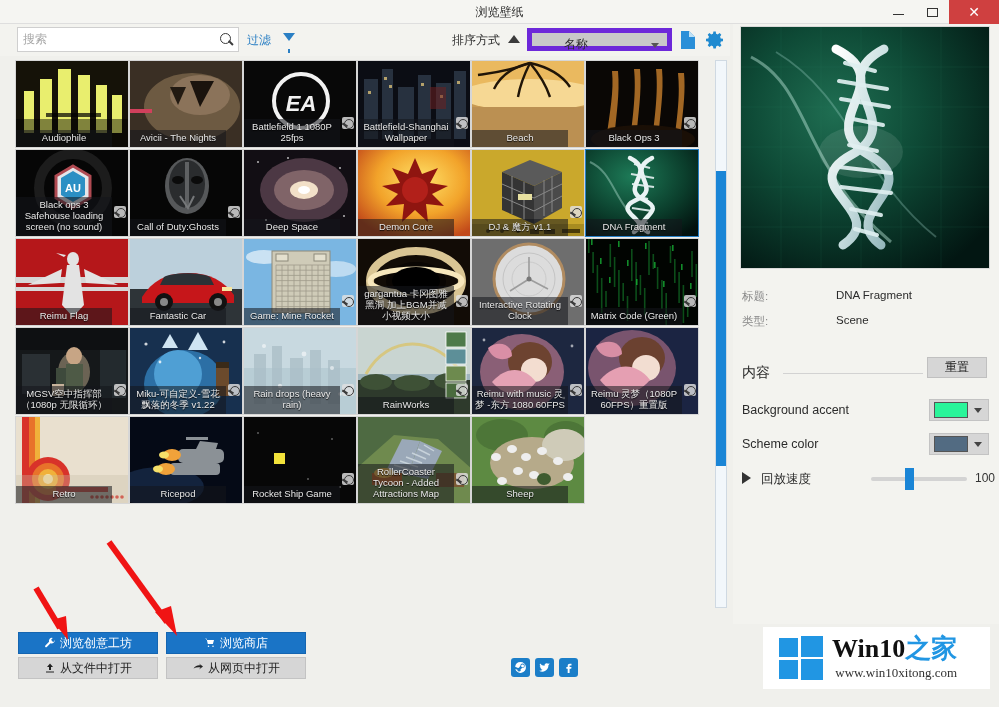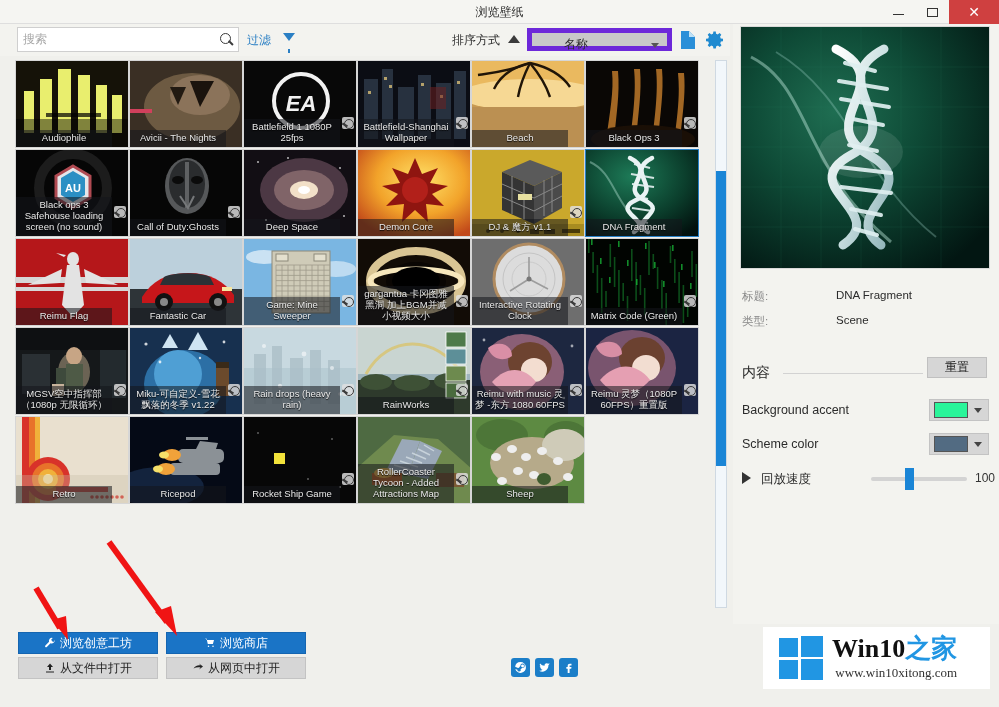--- a/index.html
+++ b/index.html
@@ -554,21 +554,21 @@
                 <path d="M32 36.4 H86"></path>
                 <path d="M32 41.6 H86"></path>
                 <path d="M32 46.8 H86"></path>
                 <path d="M32 52 H86"></path>
                 <path d="M32 57.2 H86"></path>
                 <path d="M32 62.4 H86"></path>
                 <path d="M32 67.6 H86"></path>
               </g>
             </svg></div>
           <div class="steambadge"></div>
-          <div class="caption">Game: Mine Sweeper</div>
+          <div class="caption">Game: Mine Rocket</div>
         </div>
         <div class="tile">
           <div class="art"><svg width="114" height="88" viewBox="0 0 114 88">
               <rect width="114" height="88" fill="#120c06"></rect>
               <ellipse cx="58" cy="42" rx="46" ry="30" fill="none" stroke="#f0d9a4" stroke-width="8" opacity=".9"></ellipse>
               <ellipse cx="58" cy="42" rx="30" ry="19" fill="#0a0603"></ellipse>
               <ellipse cx="58" cy="42" rx="46" ry="12" fill="none" stroke="#f7e7bc" stroke-width="5"></ellipse>
               <ellipse cx="58" cy="42" rx="24" ry="14" fill="#000"></ellipse>
             </svg></div>
           <div class="steambadge"></div>

